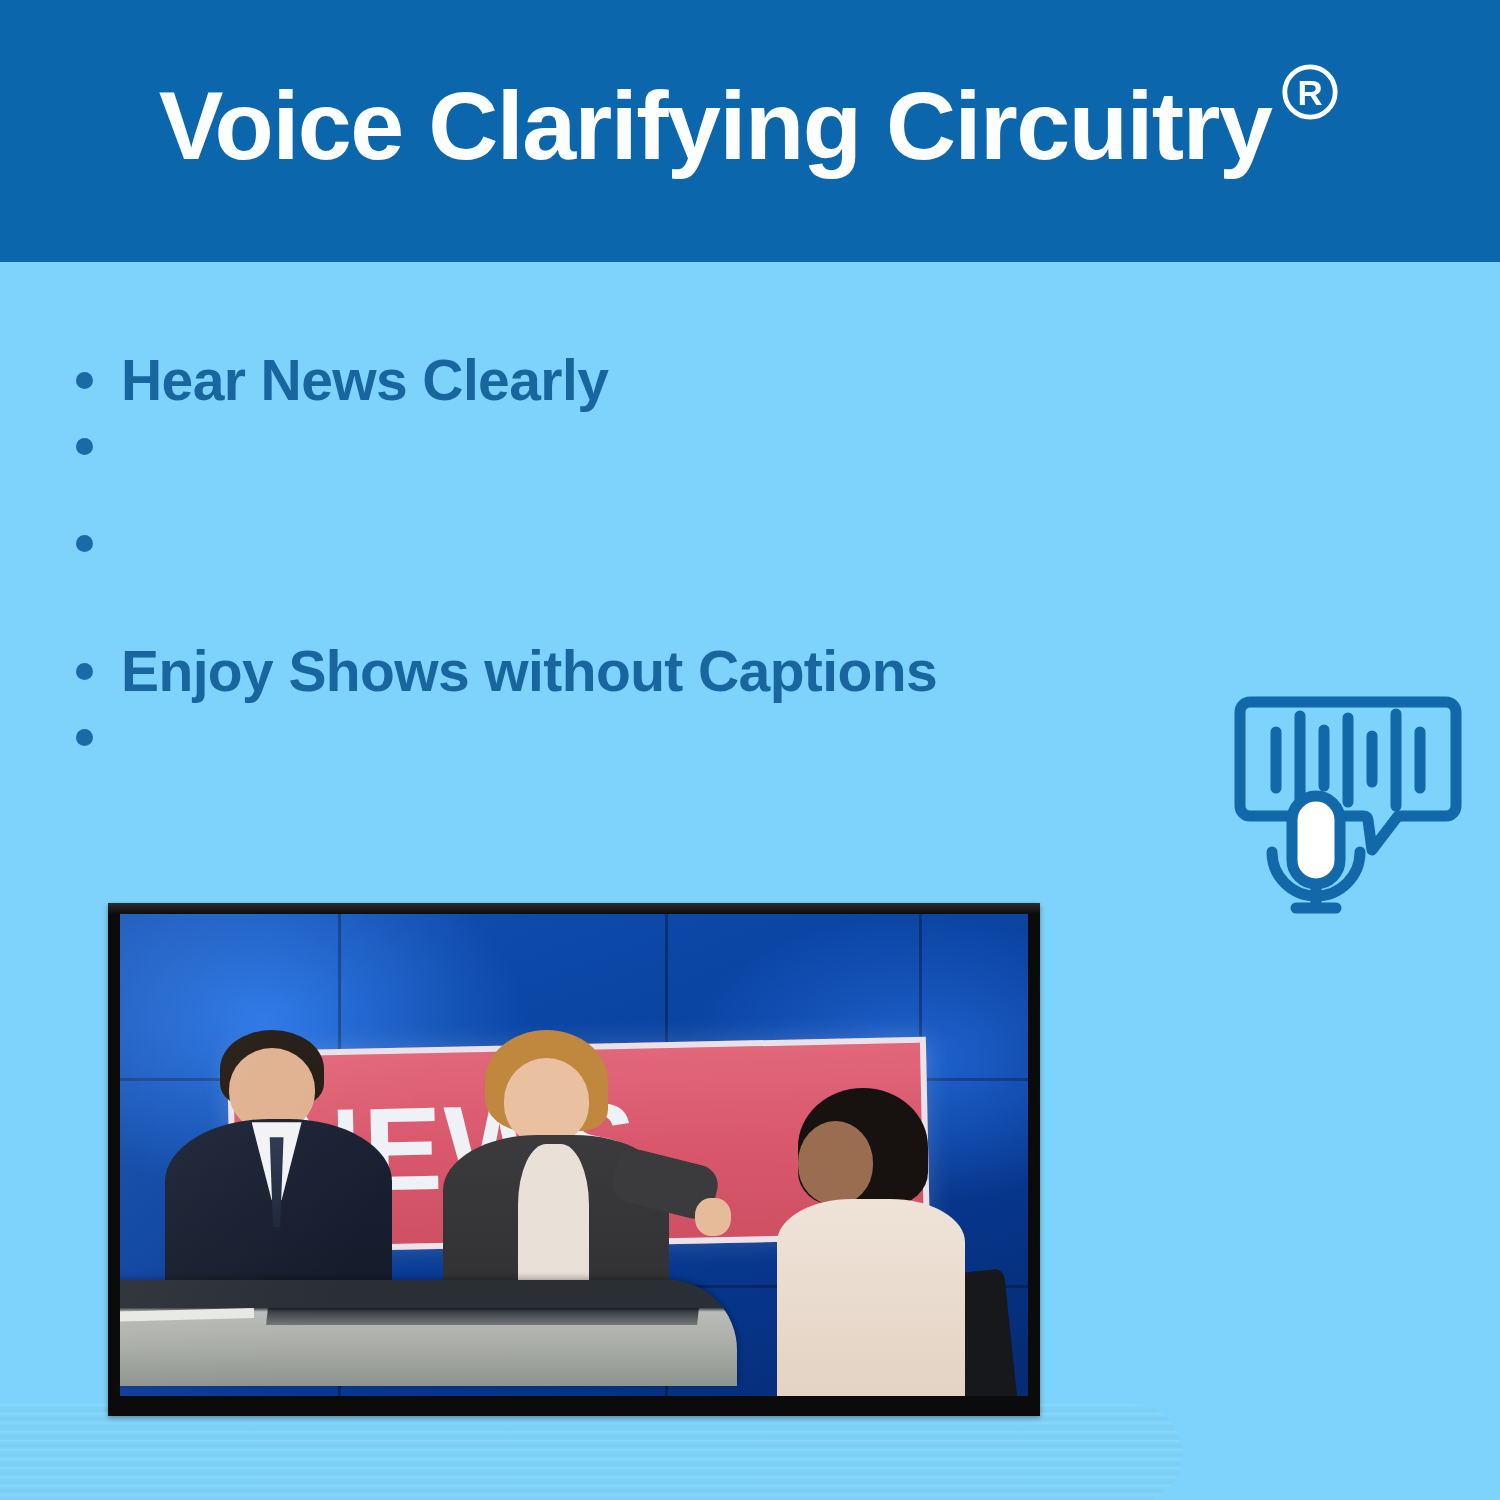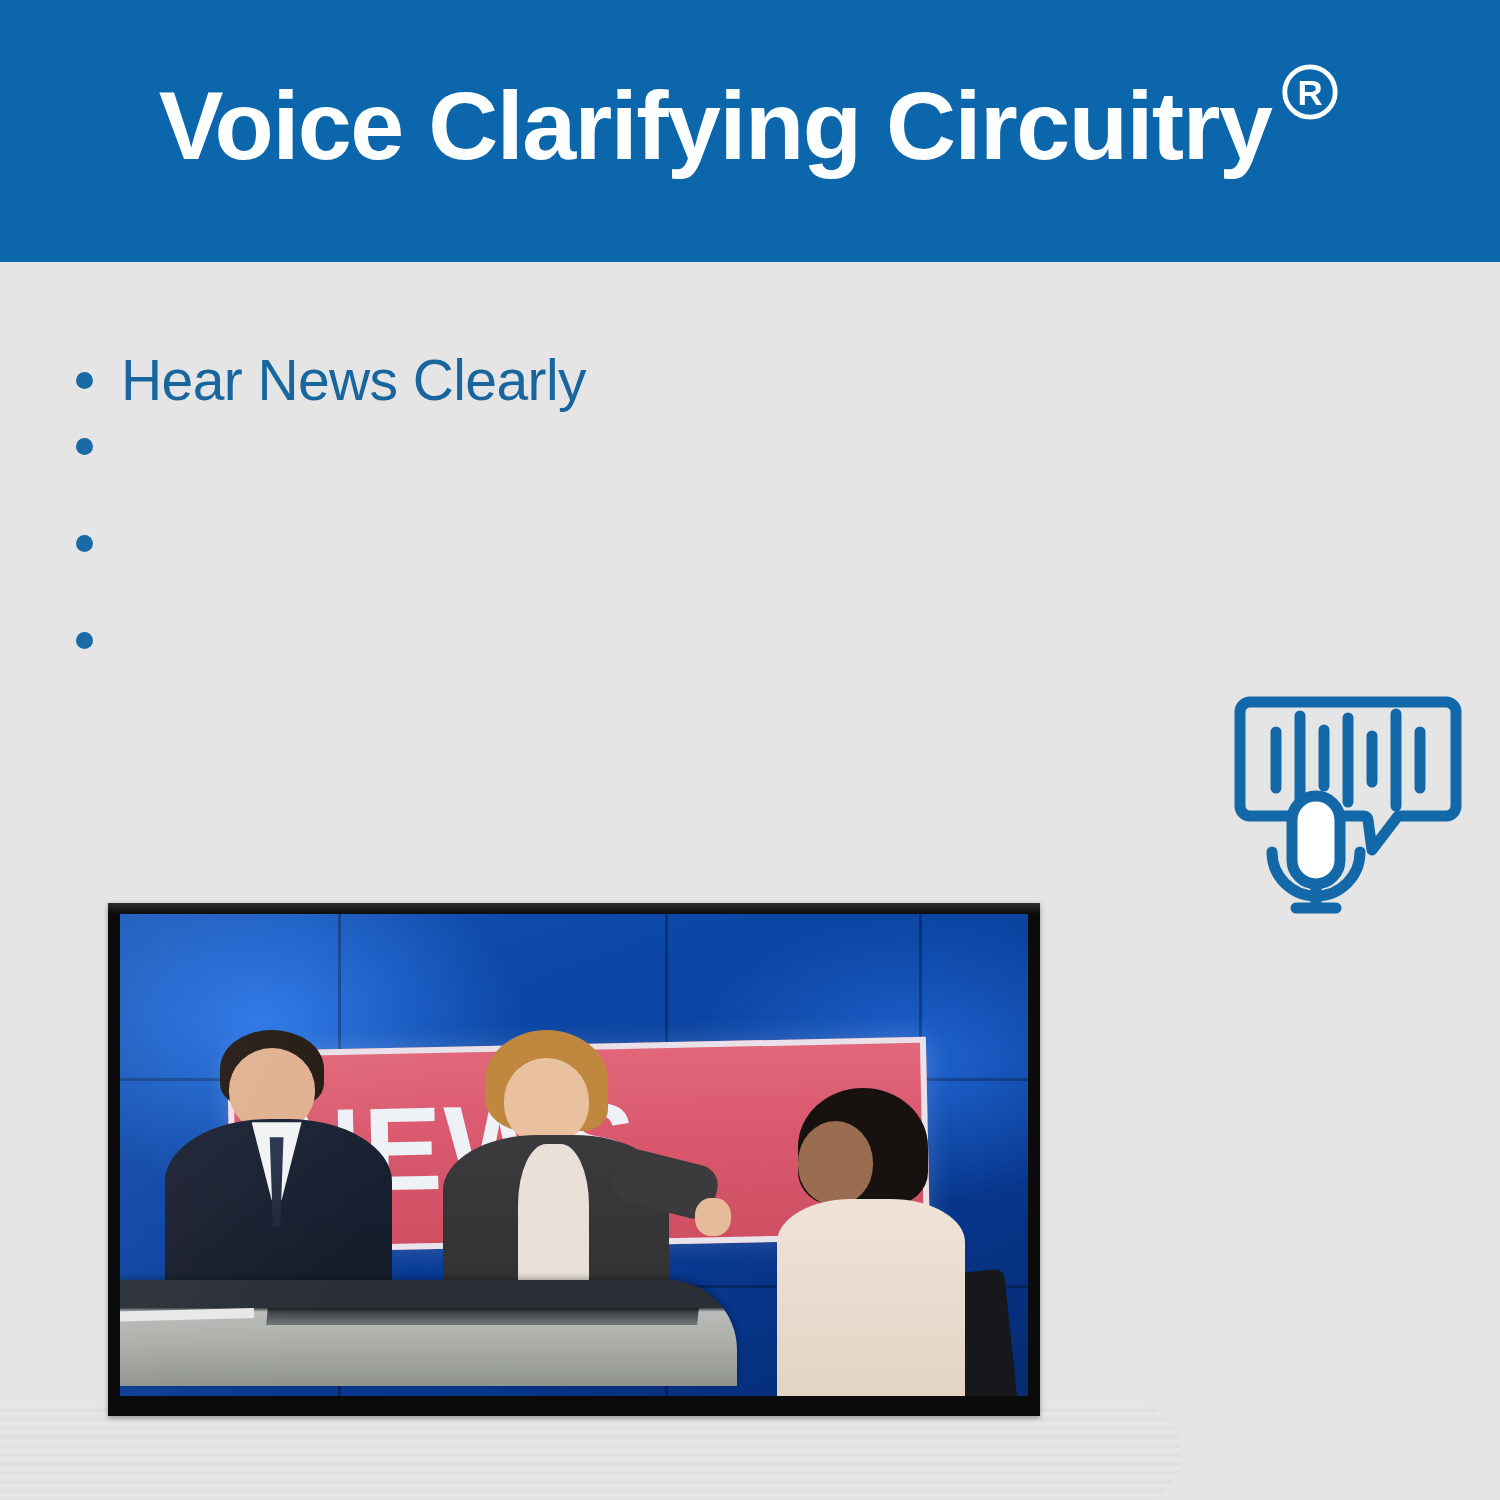--- a/index.html
+++ b/index.html
@@ -5,21 +5,21 @@
   * { margin:0; padding:0; box-sizing:border-box; }
   html, body {
     width:1500px; height:1500px;
     background:#ffffff;
     font-family:"Liberation Sans", sans-serif;
     overflow:hidden;
   }
   .page {
     position:relative;
     width:1500px; height:1500px;
-    background:#e5e5e5;
+    background:#7dd3fc;
     overflow:hidden;
     text-align:right;
   }
 
   
   .header-band {
     position:absolute;
     left:0; top:0;
     width:1500px; height:262px;
     background:#0b66ac;
@@ -65,21 +65,21 @@
     border-radius:50%;
     background:#1a6aa6;
     flex:0 0 auto;
     margin-right:28px;
     position:relative;
     top:-11px;
   }
   .benefit-text {
     color:#19669f;
     font-size:57px;
-    font-weight:400;
+    font-weight:700;
     letter-spacing:-0.6px;
     line-height:1;
     white-space:nowrap;
   }
 
   
   .voice-icon {
     position:absolute;
     left:1228px; top:668px;
     width:240px; height:250px;
@@ -298,20 +298,24 @@
     </div>
 
     <div class="benefit-row">
       <span class="benefit-dot"></span>
     </div>
 
     <div class="benefit-row">
       <span class="benefit-dot"></span>
     </div>
 
+    <div class="benefit-row">
+      <span class="benefit-dot"></span>
+      <span class="benefit-text">Enjoy Shows without Captions</span>
+    </div>
 
     <div class="benefit-row">
       <span class="benefit-dot"></span>
     </div>
 
   </div>
 
   <svg class="voice-icon" viewBox="0 0 240 250">
     <g fill="none" stroke="#1268a8" stroke-width="11" stroke-linecap="round" stroke-linejoin="round">
 

